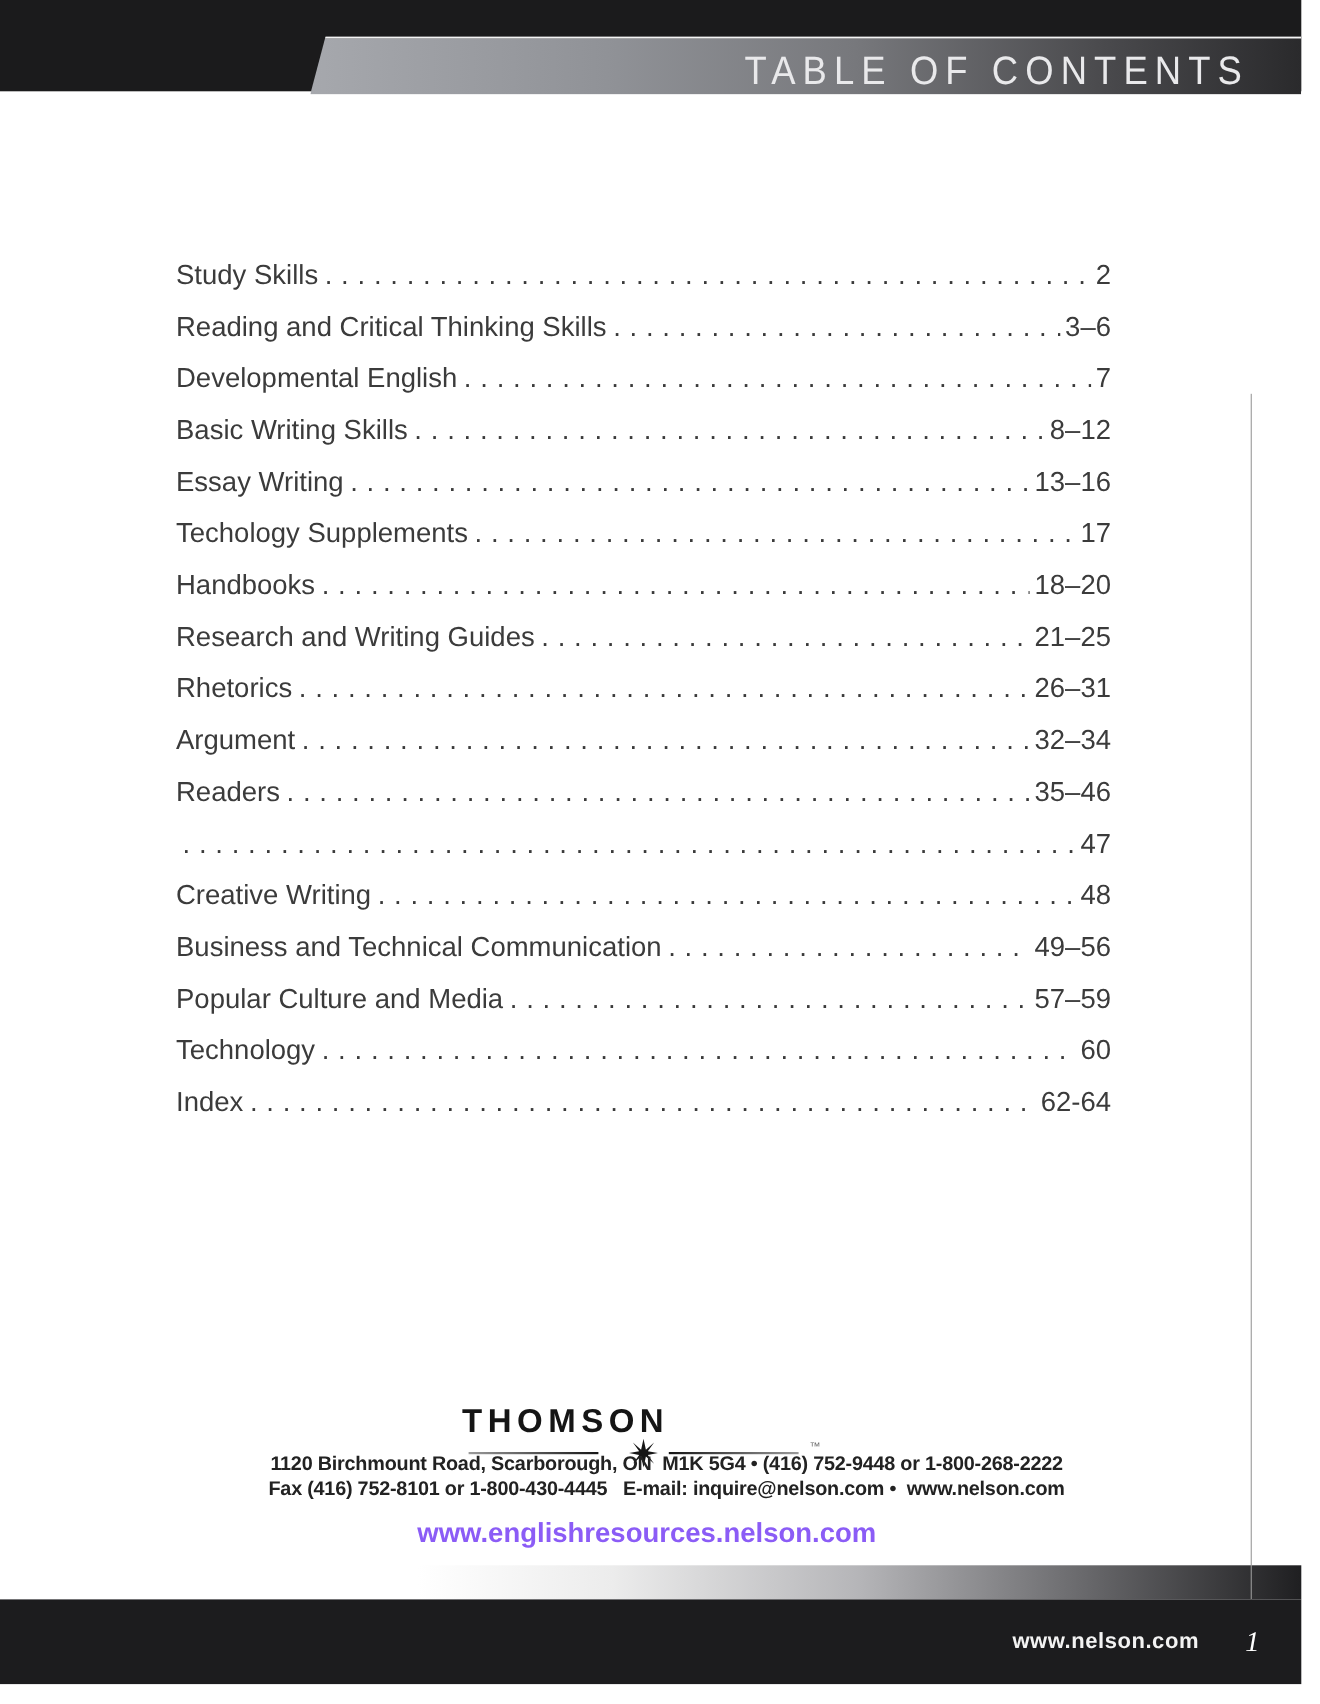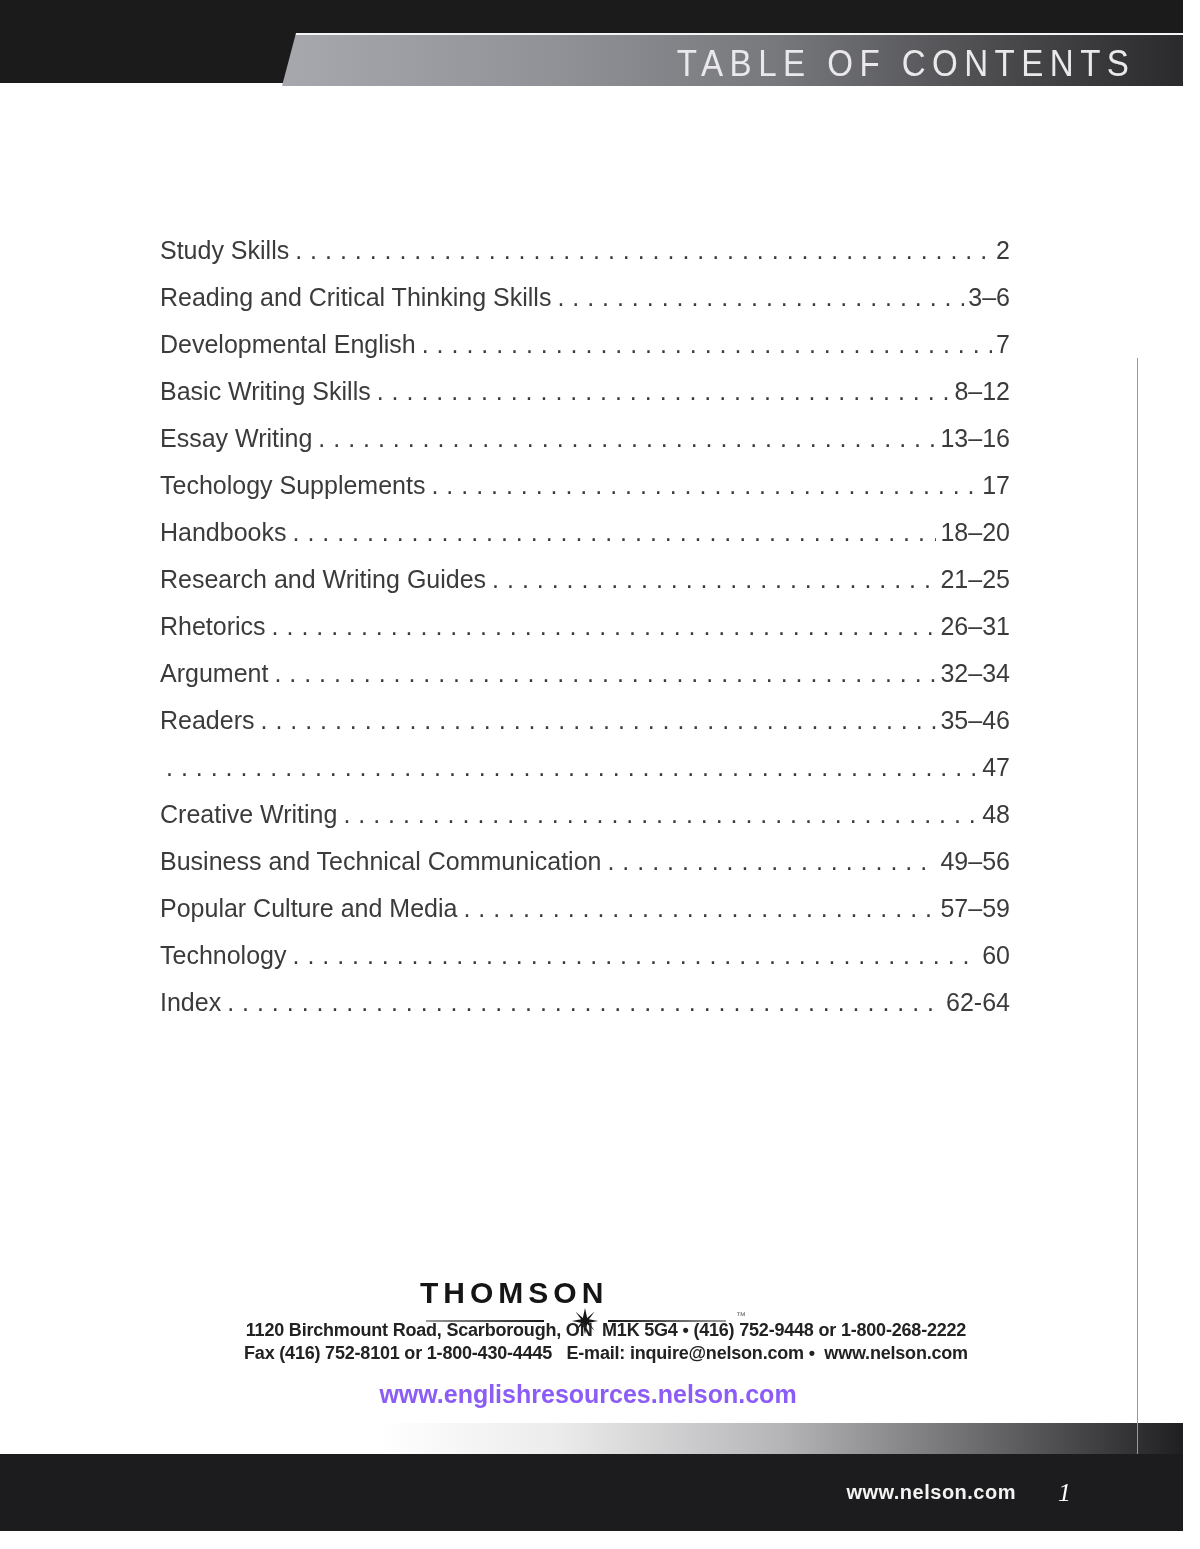--- a/index.html
+++ b/index.html
@@ -61,21 +61,21 @@
 
   
   .footer-strip {
     position:absolute; left:380px; top:1423px; width:803px; height:31px;
     background:linear-gradient(to right,#ffffff 0%,#ececec 22%,#b5b5b8 50%,#6a6a6d 75%,#1f1f21 100%);
   }
   .page-edge-line { position:absolute; left:1137px; top:358px; width:1px; height:1096px; background:#999999; }
   .footer-bar {
     position:absolute; left:0; top:1454px; width:1183px; height:77px;
     background:#1c1c1e; display:flex; align-items:center;
-    justify-content:flex-end; padding-right:112px; box-sizing:border-box; gap:42px;
+    justify-content:flex-end; padding-right:38px; box-sizing:border-box; gap:42px;
   }
   .footer-url { font-size:20px; font-weight:700; letter-spacing:.5px; color:#f3f3f3; }
   .footer-page { font-family:"Liberation Serif", serif; font-style:italic; font-size:26px; color:#ffffff; }
 </style>
 </head>
 <body>
 
 <div class="page">
 
   <div class="header-bar"></div>

